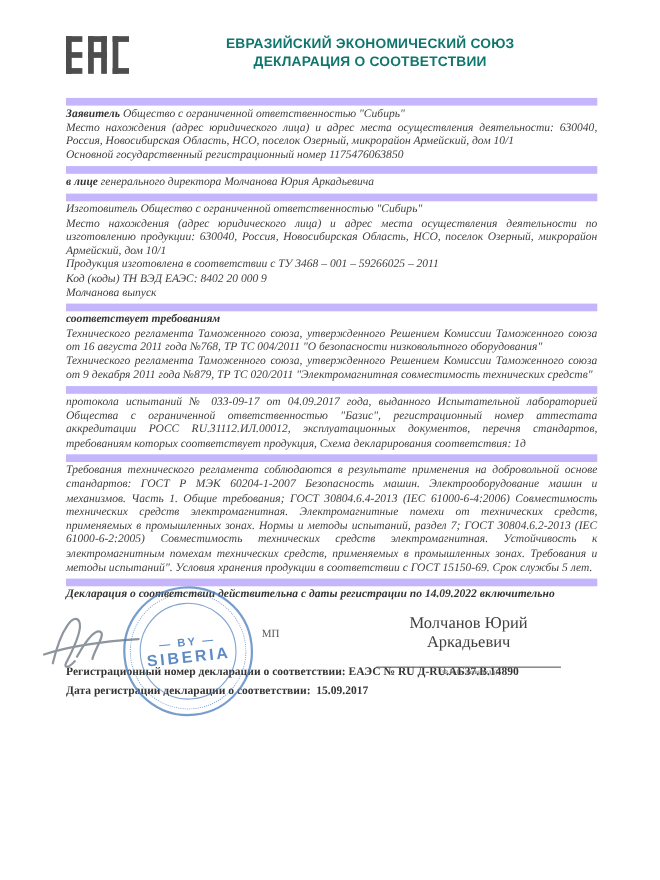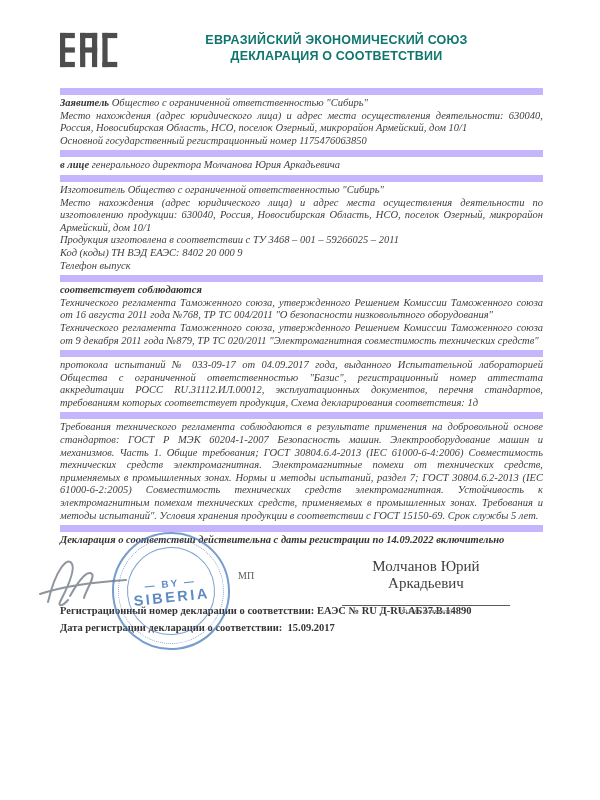--- a/index.html
+++ b/index.html
@@ -86,25 +86,25 @@
 
   <div class="sec">
     <p class="nj"><b class="lead">в лице</b> <span>генерального директора Молчанова Юрия Аркадьевича</span></p>
   </div>
 
   <div class="sec">
     <p class="nj">Изготовитель Общество с ограниченной ответственностью "Сибирь"</p>
     <p>Место нахождения (адрес юридического лица) и адрес места осуществления деятельности по изготовлению продукции: 630040, Россия, Новосибирская Область, НСО, поселок Озерный, микрорайон Армейский, дом 10/1</p>
     <p class="nj">Продукция изготовлена в соответствии с ТУ 3468 – 001 – 59266025 – 2011</p>
     <p class="nj">Код (коды) ТН ВЭД ЕАЭС: 8402 20 000 9</p>
-    <p class="nj">Телефон выпуск</p>
+    <p class="nj">Молчанова выпуск</p>
   </div>
 
   <div class="sec">
-    <p class="nj"><b class="lead">соответствует соблюдаются</b></p>
+    <p class="nj"><b class="lead">соответствует требованиям</b></p>
     <p>Технического регламента Таможенного союза, утвержденного Решением Комиссии Таможенного союза от 16 августа  2011 года №768, ТР ТС 004/2011 "О безопасности низковольтного оборудования"</p>
     <p>Технического регламента Таможенного союза, утвержденного Решением Комиссии Таможенного союза от 9 декабря 2011 года №879, ТР ТС 020/2011 "Электромагнитная совместимость технических средств"</p>
   </div>
 
   <div class="sec">
     <p>протокола испытаний № 033-09-17 от 04.09.2017 года, выданного Испытательной лабораторией Общества с ограниченной ответственностью "Базис", регистрационный номер аттестата аккредитации РОСС RU.31112.ИЛ.00012, эксплуатационных документов, перечня стандартов, требованиям которых соответствует продукция, Схема декларирования соответствия: 1д</p>
   </div>
 
   <div class="sec">
     <p>Требования технического регламента соблюдаются в результате применения на добровольной основе стандартов: ГОСТ Р МЭК 60204-1-2007 Безопасность машин. Электрооборудование машин и механизмов. Часть 1. Общие требования; ГОСТ 30804.6.4-2013 (IEC 61000-6-4:2006) Совместимость технических средств электромагнитная. Электромагнитные помехи от технических средств, применяемых в промышленных зонах. Нормы и методы испытаний, раздел 7; ГОСТ 30804.6.2-2013 (IEC 61000-6-2:2005) Совместимость технических средств электромагнитная. Устойчивость к электромагнитным помехам технических средств, применяемых в промышленных зонах. Требования и методы испытаний". Условия хранения продукции в соответствии с ГОСТ 15150-69. Срок службы 5 лет.</p>

